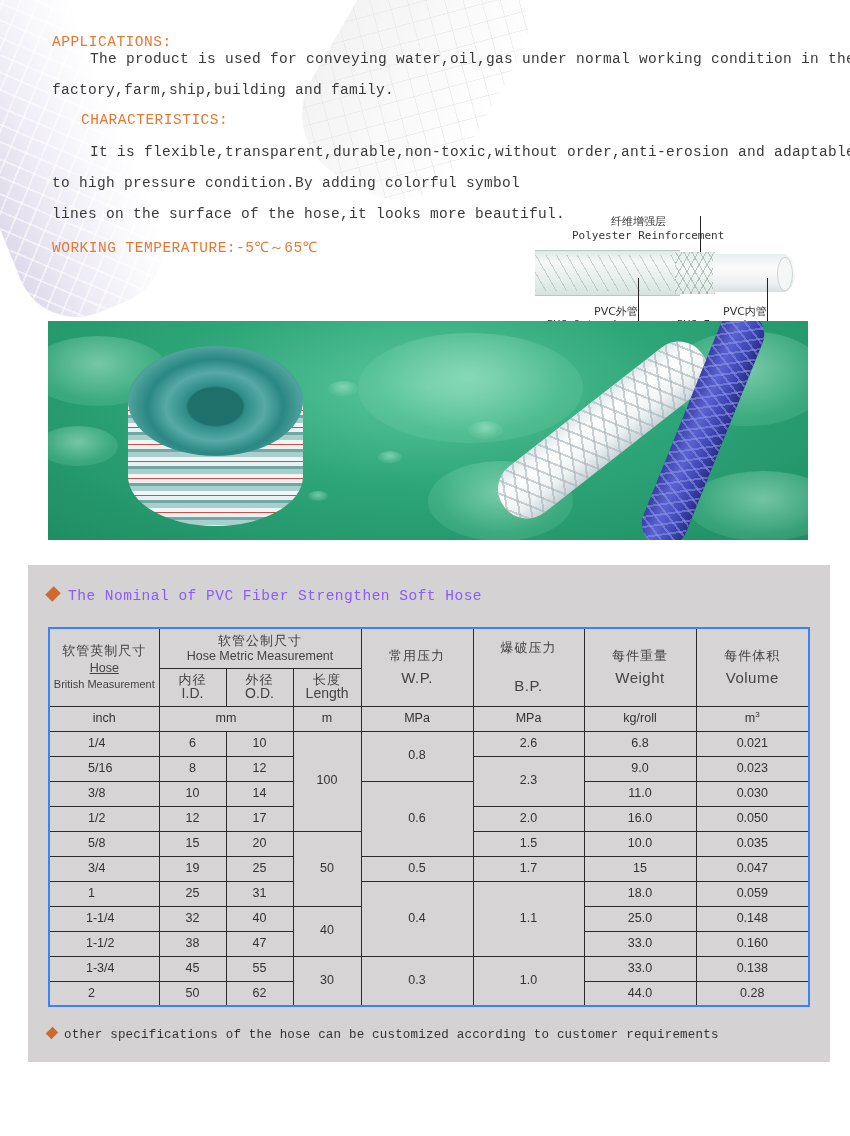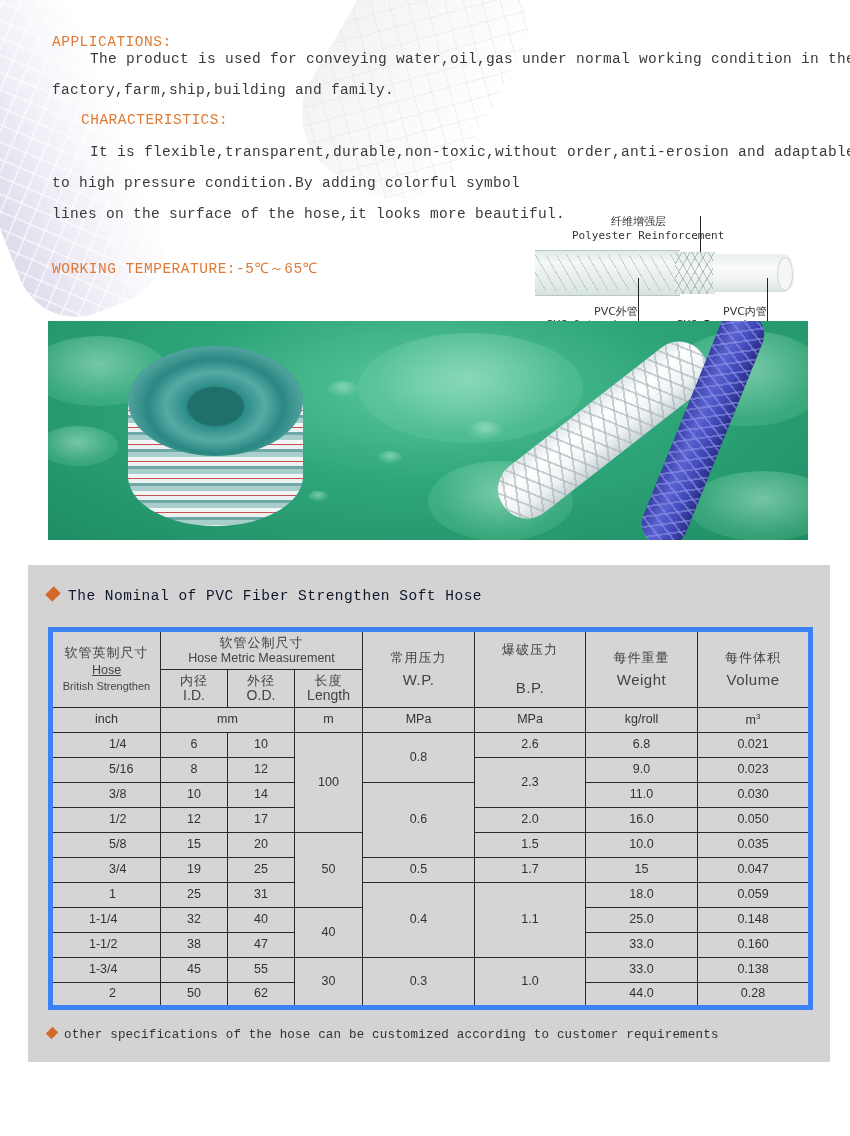--- a/index.html
+++ b/index.html
@@ -99,32 +99,32 @@
     border-radius: 23px;
   }
   .blue-hose::after {
     content: ""; position: absolute; inset: 0; border-radius: 23px;
     background: repeating-linear-gradient(60deg, rgba(140,150,230,0.55) 0 2px, transparent 2px 10px),
                 repeating-linear-gradient(-60deg, rgba(140,150,230,0.55) 0 2px, transparent 2px 10px);
   }
 
   
   .panel { position: absolute; left: 28px; top: 565px; width: 802px; height: 497px; background: #d4d2d3; }
-  .section-title { position: absolute; left: 48px; top: 588px; font-family: "Liberation Mono", "DejaVu Sans Mono", monospace; font-size: 14.5px; color: #0f172a; white-space: nowrap; letter-spacing: 0.5px; }
+  .section-title { position: absolute; left: 48px; top: 588px; font-family: "Liberation Mono", "DejaVu Sans Mono", monospace; font-size: 14.5px; color: #8b5cf6; white-space: nowrap; letter-spacing: 0.5px; }
   .diamond { display: inline-block; width: 10px; height: 10px; background: #d0692a; transform: rotate(45deg) scaleY(1.2); margin-right: 10px; vertical-align: 1px; }
   .diamond.sm { width: 8px; height: 8px; margin-right: 8px; }
   .note { position: absolute; left: 48px; top: 1028px; font-family: "Liberation Mono", "DejaVu Sans Mono", monospace; font-size: 12.5px; color: #333; white-space: nowrap; letter-spacing: 0.2px; }
 
   table.spec {
     position: absolute; left: 48px; top: 627px; width: 760px;
-    border-collapse: collapse; border: 5px solid #3b82f6;
+    border-collapse: collapse; border: 2px solid #3b82f6;
     font-family: "Liberation Sans", "DejaVu Sans", sans-serif; color: #333; table-layout: fixed;
   }
   table.spec td { border: 1px solid #2a2a2a; text-align: center; vertical-align: middle; background: #d6d4d5; font-size: 12.5px; height: 25px; line-height: 1.05; }
-  table.spec td.left { text-align: left; padding-left: 56px; }
+  table.spec td.left { text-align: left; padding-left: 38px; }
   table.spec td.l2 { text-align: left; padding-left: 36px; }
   .cn { font-family: "DejaVu Sans", sans-serif; font-size: 13px; color: #444; letter-spacing: 1px; }
   .en { font-size: 14px; color: #444; }
   .en-sm { font-size: 11px; color: #444; }
   .en-lg { font-size: 15px; color: #444; letter-spacing: 0.5px; }
   sup { font-size: 8px; }
 </style>
 </head>
 <body>
 
@@ -133,21 +133,21 @@
 
 <div class="hd" style="left:52px; top:34px;">APPLICATIONS:</div>
 <div class="txt" style="left:90px; top:51px;">The product is used for conveying water,oil,gas under normal working condition in the</div>
 <div class="txt" style="left:52px; top:82px;">factory,farm,ship,building and family.</div>
 
 <div class="hd" style="left:52px; top:112px;margin-left:29px;">CHARACTERISTICS:</div>
 <div class="txt" style="left:90px; top:144px;">It is flexible,transparent,durable,non-toxic,without order,anti-erosion and adaptable</div>
 <div class="txt" style="left:52px; top:175px;">to high pressure condition.By adding colorful symbol</div>
 <div class="txt" style="left:52px; top:206px;">lines on the surface of the hose,it looks more beautiful.</div>
 
-<div class="hd" style="left:52px; top:236px;margin-top:21px;">
+<div class="hd" style="left:52px; top:236px;">
   <span>WORKING TEMPERATURE:</span><span class="val">-5℃～65℃</span>
 </div>
 
 <div class="diagram">
   <div class="lbl" style="left:76px; top:2px; font-family:'DejaVu Sans',sans-serif;">纤维增强层</div>
   <div class="lbl" style="left:37px; top:17px;">Polyester Reinforcement</div>
   <div class="line" style="left:165px; top:4px; height:52px;"></div>
 
   <div class="hose-outer"></div>
   <div class="hose-mid"></div>
@@ -195,21 +195,21 @@
     <col style="width:112px">
       <col style="width:111px">
       <col style="width:112px">
       <col style="width:113px">
   </colgroup>
   <tbody>
       <tr>
     <td rowspan="2" style="height:78px;">
       <div class="cn">软管英制尺寸</div>
       <div class="en" style="font-size:12.5px;margin-top:4px;text-decoration:underline;">Hose</div>
-      <div class="en-sm" style="margin-top:4px;">British Strengthen</div>
+      <div class="en-sm" style="margin-top:4px;">British Measurement</div>
     </td>
     <td colspan="3" style="height:40px;">
       <div class="cn">软管公制尺寸</div>
       <div class="en" style="font-size:12.5px;margin-top:2px;">Hose Metric Measurement</div>
     </td>
     <td rowspan="2">
       <div class="cn">常用压力</div>
       <div class="en-lg" style="margin-top:8px;">W.P.</div>
     </td>
     <td rowspan="2">

